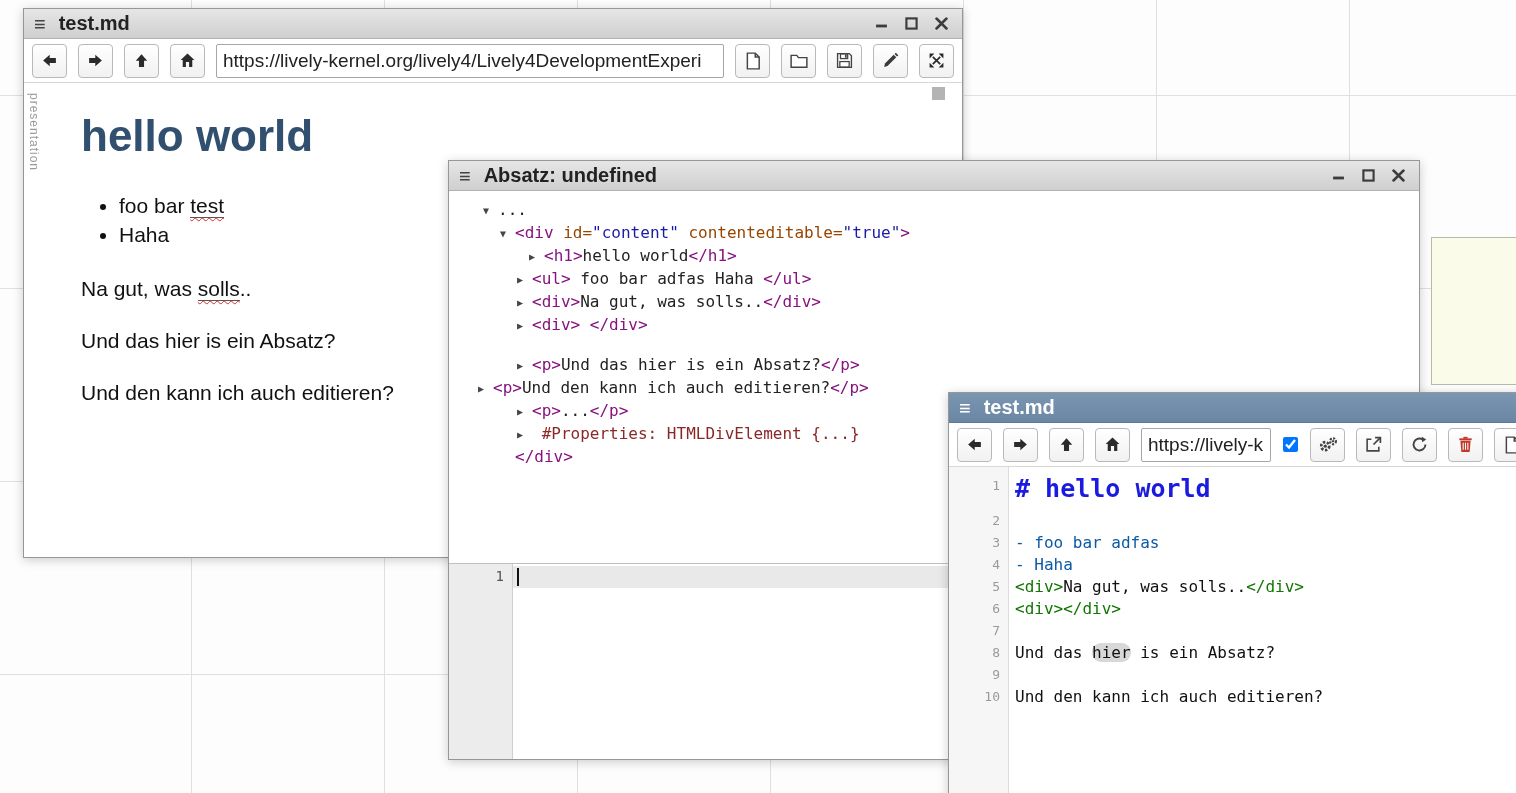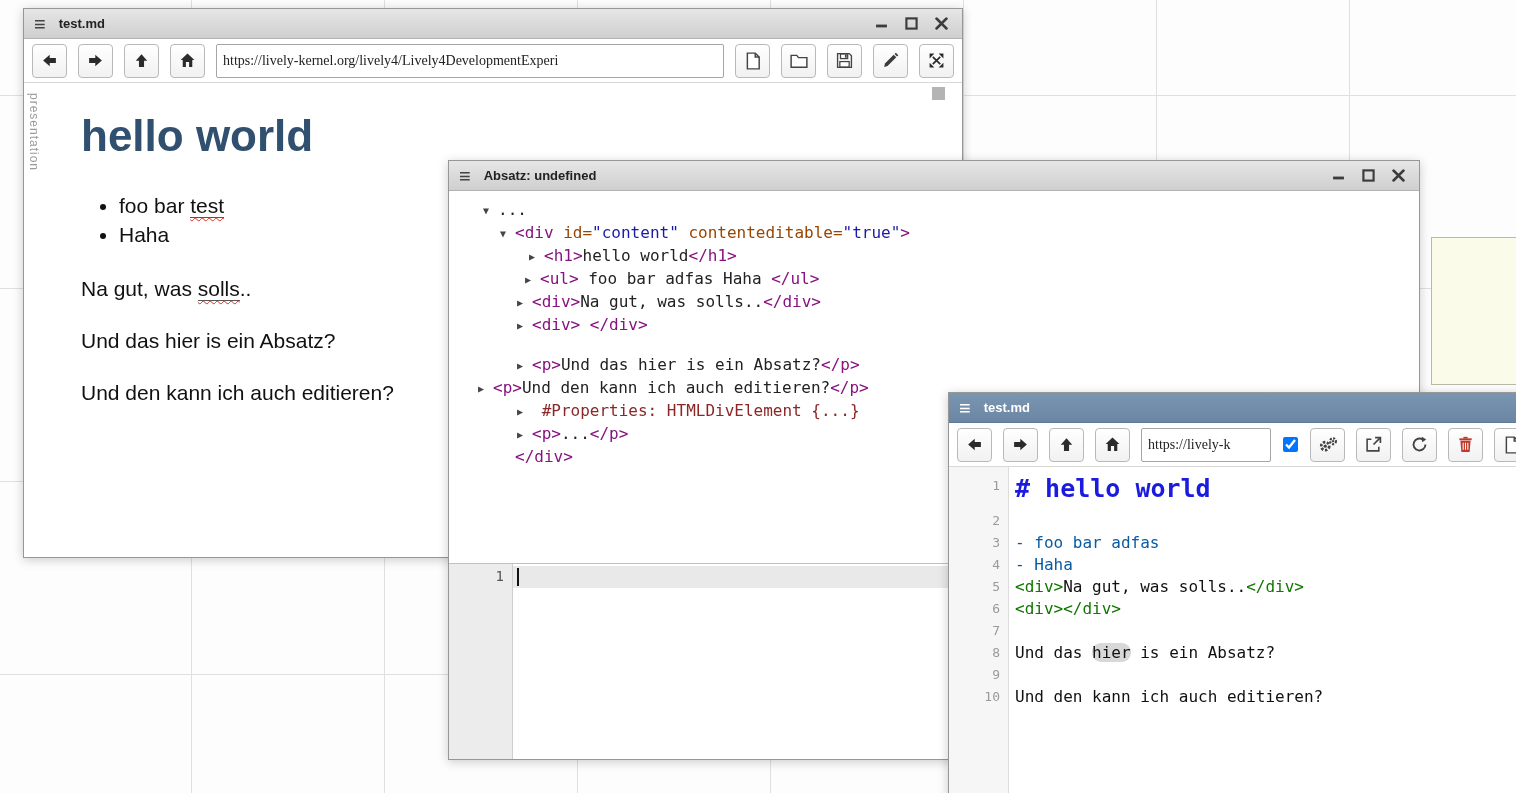--- a/index.html
+++ b/index.html
@@ -31,38 +31,38 @@
   .w3 { left: 948px; top: 392px; width: 600px; height: 420px; z-index: 3; }
 
   .titlebar {
     flex: none; height: 30px; display: flex; align-items: center; gap: 13px;
     padding: 0 10px; background: linear-gradient(#e6e6e6, #cfcfcf);
     border-bottom: 1px solid #b2b2b2;
   }
   .w3 .titlebar { background: linear-gradient(#7b96b1, #6a86a3); border-bottom-color: #5d7a97; }
   .hamburger { font-size: 20px; font-weight: bold; color: #444; line-height: 1; cursor: pointer; }
   .w3 .hamburger { color: #fff; }
-  .titlebar .title { font-weight: bold; font-size: 13px; color: #222; }
+  .titlebar .title { font-weight: bold; font-size: 20px; color: #222; }
   .w3 .title { color: #fff; }
   .controls { margin-left: auto; display: flex; align-items: center; gap: 17px; padding-right: 4px; }
   .wc { display: inline-flex; align-items: center; justify-content: center; cursor: pointer; }
 
   .toolbar {
     flex: none; height: 44px; display: flex; align-items: center; gap: 11px;
     padding: 5px 8px; background: #fff; border-bottom: 1px solid #d8d8d8;
   }
   .tb-btn {
     flex: none; width: 35px; height: 34px; border: 1px solid #b9b9b9; border-radius: 4px;
     background: linear-gradient(#ffffff, #f1f1f1);
     display: flex; align-items: center; justify-content: center; cursor: pointer; padding: 0;
   }
   .tb-btn .iw { display: flex; align-items: center; justify-content: center; }
   .url {
     height: 34px; border: 1px solid #a6a6a6; border-radius: 2px; background: #fff;
-    font-size: 14px; color: #222; padding: 0 6px; font-family: Liberation Serif, serif;
+    font-size: 19px; color: #222; padding: 0 6px; font-family: Liberation Sans, sans-serif;
   }
   .w1 .url { flex: 1; min-width: 0; }
   .w3 .url { width: 130px; flex: none; }
   .cb { width: 15px; height: 15px; flex: none; margin: 0 1px; }
 
   
   .w1 .content { position: relative; flex: 1; padding: 28px 40px 0 57px; overflow: hidden; background: #fff; }
   .w1 h1 { font-size: 44px; font-weight: bold; color: #31506f; letter-spacing: 0; }
   .w1 ul { margin: 30px 0 0 14px; padding-left: 24px; }
   .w1 li { font-size: 21px; line-height: 29px; color: #111; }
@@ -260,27 +260,27 @@
             <svg width="13" height="13" viewBox="0 0 12 12">
               <path d="M1.5 1.5 L10.5 10.5 M10.5 1.5 L1.5 10.5" stroke="#3c3c3c" stroke-width="2.6" stroke-linecap="round"></path>
             </svg>
           </span>
       </span>
     </header>
     <div class="tree" id="inspector-tree">
         <div class="tree-line" style="padding-left: 34px;"><span class="arrow">▼</span><span class="seg-plain">...</span></div>
         <div class="tree-line" style="padding-left: 51px;"><span class="arrow">▼</span><span class="seg-tag">&lt;div </span><span class="seg-attr">id=</span><span class="seg-val">"content"</span><span class="seg-plain"> </span><span class="seg-attr">contenteditable=</span><span class="seg-val">"true"</span><span class="seg-tag">&gt;</span></div>
         <div class="tree-line" style="padding-left: 80px;"><span class="arrow">▶</span><span class="seg-tag">&lt;h1&gt;</span><span class="seg-plain">hello world</span><span class="seg-tag">&lt;/h1&gt;</span></div>
-        <div class="tree-line" style="padding-left: 68px; margin-left: 8px;"><span class="arrow">▶</span><span class="seg-tag">&lt;ul&gt;</span><span class="seg-plain"> foo bar adfas Haha </span><span class="seg-tag">&lt;/ul&gt;</span></div>
+        <div class="tree-line" style="padding-left: 68px;"><span class="arrow">▶</span><span class="seg-tag">&lt;ul&gt;</span><span class="seg-plain"> foo bar adfas Haha </span><span class="seg-tag">&lt;/ul&gt;</span></div>
         <div class="tree-line" style="padding-left: 68px;"><span class="arrow">▶</span><span class="seg-tag">&lt;div&gt;</span><span class="seg-plain">Na gut, was solls..</span><span class="seg-tag">&lt;/div&gt;</span></div>
         <div class="tree-line" style="padding-left: 68px;"><span class="arrow">▶</span><span class="seg-tag">&lt;div&gt;</span><span class="seg-plain"> </span><span class="seg-tag">&lt;/div&gt;</span></div>
         <div class="tree-line" style="padding-left: 68px; margin-top: 17px;"><span class="arrow">▶</span><span class="seg-tag">&lt;p&gt;</span><span class="seg-plain">Und das hier is ein Absatz?</span><span class="seg-tag">&lt;/p&gt;</span></div>
         <div class="tree-line" style="padding-left: 29px;"><span class="arrow">▶</span><span class="seg-tag">&lt;p&gt;</span><span class="seg-plain">Und den kann ich auch editieren?</span><span class="seg-tag">&lt;/p&gt;</span></div>
+        <div class="tree-line" style="padding-left: 68px;"><span class="arrow">▶</span><span class="seg-tag">&lt;p&gt;</span><span class="seg-plain">...</span><span class="seg-tag">&lt;/p&gt;</span></div>
         <div class="tree-line" style="padding-left: 68px;"><span class="arrow">▶</span><span class="seg-prop"> #Properties: HTMLDivElement {...}</span></div>
-        <div class="tree-line" style="padding-left: 68px;"><span class="arrow">▶</span><span class="seg-tag">&lt;p&gt;</span><span class="seg-plain">...</span><span class="seg-tag">&lt;/p&gt;</span></div>
         <div class="tree-line" style="padding-left: 51px;"><span class="arrow"></span><span class="seg-tag">&lt;/div&gt;</span></div>
       </div>
     <div class="mini-editor">
       <span class="mini-activeline"></span>
       <span class="mini-num">1</span>
       <span class="mini-cursor"></span>
     </div>
   </section>
 
   <section class="window w3">

